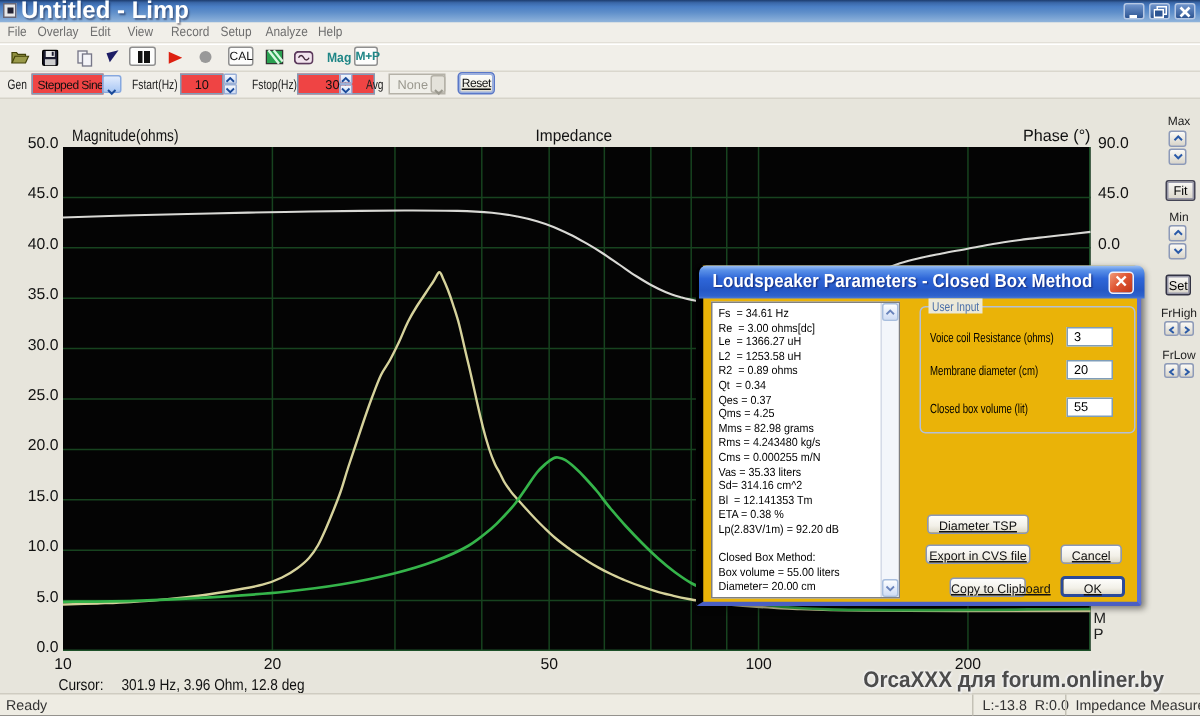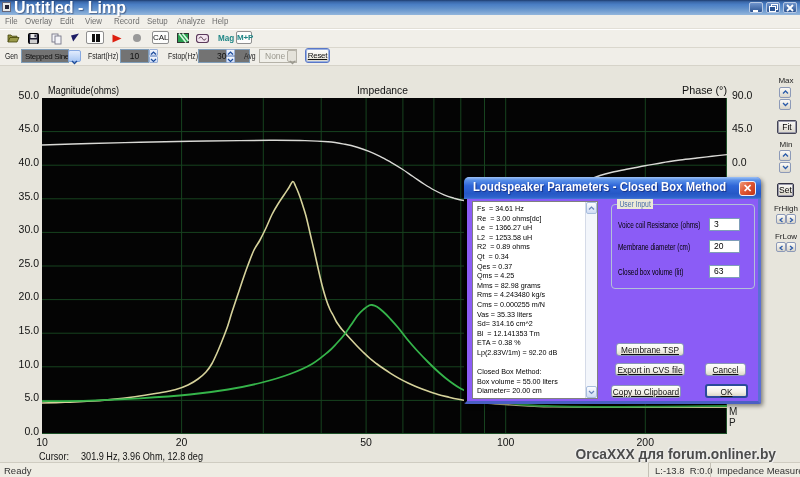--- a/index.html
+++ b/index.html
@@ -18,33 +18,33 @@
 
 
 #menubar { left:0; top:15px; width:800px; height:14px; background:#f1efe9; z-index:10; border-bottom:1px solid #e2dfd7; }
 .mi { position:absolute; top:1px; font-size:9px; color:#6e6e6e; transform:scaleX(0.88); transform-origin:0 0; white-space:nowrap;}
 
 
 #tb1 { left:0; top:29px; width:800px; height:19px; background:#f1efe9; z-index:10; border-top:1px solid #fff; border-bottom:1px solid #dad7cd; }
 #tb2 { left:0; top:48px; width:800px; height:18px; background:#f0eee8; z-index:10; border-bottom:1px solid #d6d3c9; }
 .tbtn { position:absolute; background:#fdfdfc; border:1px solid #8f8f8f; border-radius:2px; }
 .tlabel { position:absolute; font-size:9px; color:#222; white-space:nowrap; transform:scaleX(0.76); transform-origin:0 0; }
-.field { position:absolute; background:#737373; border:1px solid #7f9db9; font-size:8.5px; color:#111; white-space:nowrap; overflow:hidden; }
+.field { position:absolute; background:#ef4444; border:1px solid #7f9db9; font-size:8.5px; color:#111; white-space:nowrap; overflow:hidden; }
 .spin { position:absolute; width:9px; background:linear-gradient(180deg,#f4f7fc,#cfdcf4); border:1px solid #9ab0d8; border-radius:1px; }
 
 
 #status { left:0; top:462px; width:800px; height:15px; background:#eeece3; border-top:1px solid #cfccc1; z-index:10; font-size:9.5px; color:#333; }
 
 
 .rlabel { position:absolute; font-size:8px; color:#222; width:40px; text-align:center; z-index:5;}
 .rbtn { position:absolute; background:linear-gradient(180deg,#fbfaf7,#d9d5ca); border:1px solid #8d9ab8; border-radius:2px; z-index:5; }
 
 
-#dlg { left:464px; top:177px; width:297px; height:227px; z-index:20; background:#8b5cf6;
-  border-left:3px solid #000000; border-right:3px solid #5a6fd4; border-bottom:3px solid #4a5fc4;
+#dlg { left:464px; top:177px; width:297px; height:227px; z-index:20; background:#eab308;
+  border-left:5px solid #000000; border-right:3px solid #5a6fd4; border-bottom:3px solid #4a5fc4;
   box-shadow:2px 2px 4px rgba(0,0,0,.45); border-radius:5px 5px 2px 2px; }
 #dlgtitle { position:absolute; left:-3px; top:0; width:297px; height:22px; border-radius:5px 5px 0 0;
   background:linear-gradient(180deg,#9ec1f5 0%,#5a91e8 14%,#2e66d8 40%,#2558c6 75%,#2e62cc 92%,#4a7ad8 100%); }
 #dlgtitle span { position:absolute; left:9px; top:3px; font-size:12.5px; font-weight:bold; transform:scaleX(0.9); transform-origin:0 0; white-space:nowrap; color:#fff; text-shadow:1px 1px 1px rgba(0,0,60,.5); letter-spacing:.1px; }
 #xbtn { position:absolute; right:2px; top:3.5px; width:17px; height:15px; border-radius:3px; border:1px solid #f0f0f8;
   background:linear-gradient(135deg,#f09a78 0%,#e05734 45%,#c03418 100%); color:#fff; font-weight:bold; font-size:11px; text-align:center; line-height:13px; }
 #lbox { position:absolute; left:5px; top:24px; width:126px; height:198px; background:#fff; border:1px solid #808080; }
 #lboxtxt { position:absolute; left:4px; top:2px; font-size:7.8px; line-height:9.6px; transform:scaleX(0.92); transform-origin:0 0; color:#000; white-space:pre; }
 #sbar { position:absolute; right:0px; top:0px; width:12px; height:196px; background:#f3f6fb; border-left:1px solid #d5dbe8; }
 .sb { position:absolute; left:0px; width:11px; height:12px; background:linear-gradient(180deg,#fdfeff,#cfdcf4); border:1px solid #a8bede; border-radius:2px; }
@@ -320,21 +320,21 @@
         </div>
   </div>
 </div>
 <div id="ugroup"></div>
     <div id="ulab">User Input</div>
 <span class="dlab" style="left:151px;top:43px">Voice coil Resistance (ohms)</span>
 <div class="dinput" style="top:41px">3</div>
 <span class="dlab" style="left:151px;top:65px">Membrane diameter (cm)</span>
 <div class="dinput" style="top:63px">20</div>
 <span class="dlab" style="left:151px;top:90px">Closed box volume (lit)</span>
-<div class="dinput" style="top:88px">63</div>
-<div class="dbtn" style="left:149px;top:166px;width:68px;height:13px;line-height:12px">Membrane TSP</div>
+<div class="dinput" style="top:88px">55</div>
+<div class="dbtn" style="left:149px;top:166px;width:68px;height:13px;line-height:12px">Diameter TSP</div>
 <div class="dbtn" style="left:148px;top:186px;width:70px;height:13px;line-height:12px">Export in CVS file</div>
 <div class="dbtn" style="left:238px;top:186px;width:41px;height:13px;line-height:12px">Cancel</div>
-<div class="dbtn" style="left:144px;top:208px;width:70px;height:13px;line-height:12px">Copy to Clipboard</div>
+<div class="dbtn" style="left:164px;top:208px;width:51px;height:13px;line-height:12px">Copy to Clipboard</div>
 <div class="dbtn" style="left:238px;top:207px;width:43px;height:14px;line-height:12px;border:2px solid #2a4a9a">OK</div>
 </div>
 
 <div class="abs" id="wm">OrcaXXX для forum.onliner.by</div>
 
 </body></html>

